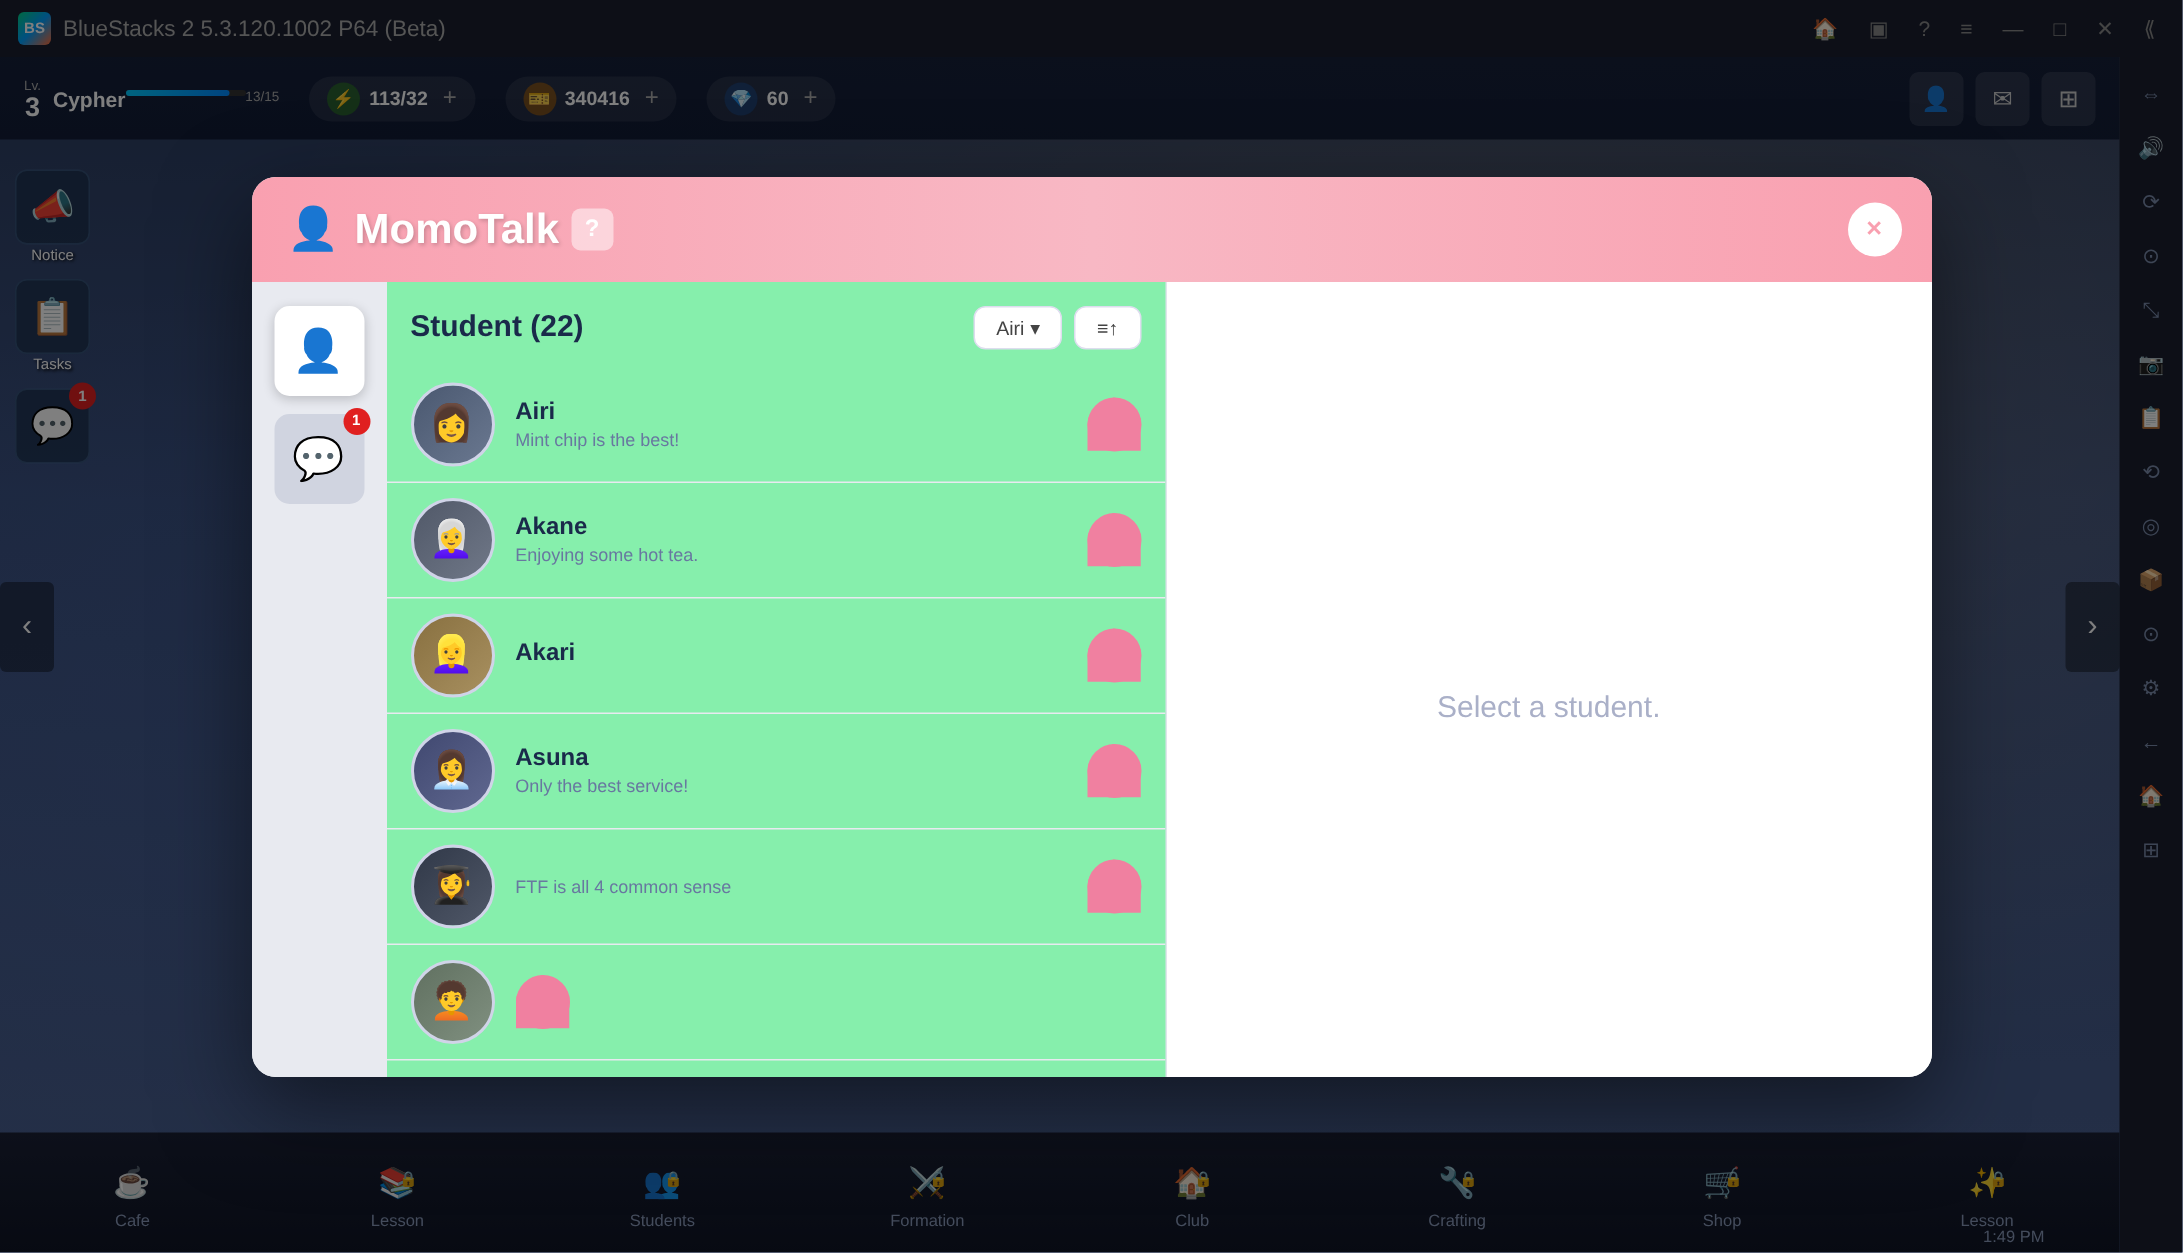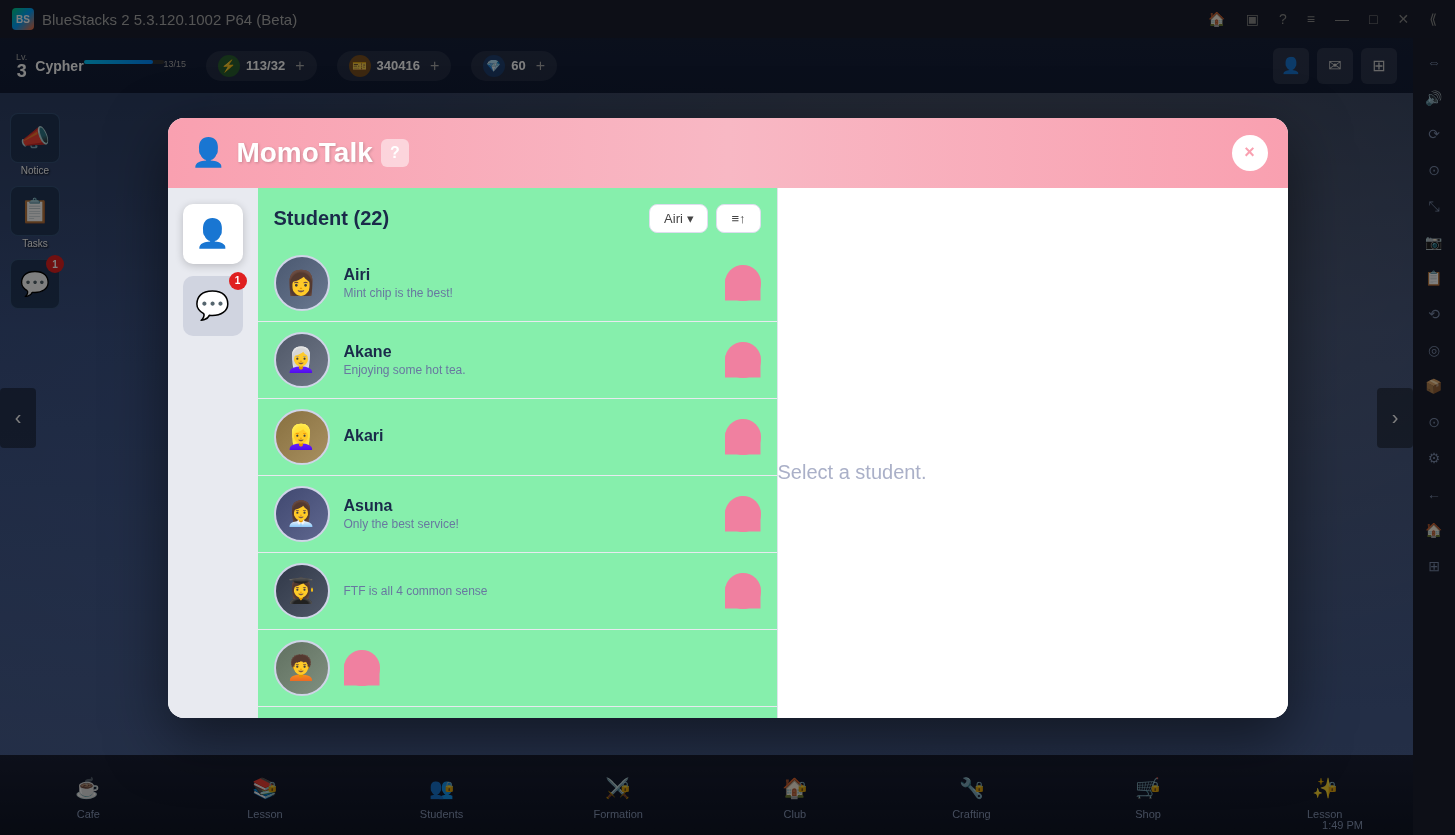--- a/index.html
+++ b/index.html
@@ -541,21 +541,21 @@
       border-radius: 50% 50% 0 0;
       clip-path: polygon(50% 0%, 0% 40%, 0% 100%, 100% 100%, 100% 40%);
     }
 
     
     .student-detail-panel {
       flex: 1;
       background: white;
       display: flex;
       align-items: center;
-      justify-content: flex-start;
+      justify-content: center;
       margin-top: 39px;
     }
     .select-prompt {
       color: #aab0c8;
       font-size: 20px;
     }
   </style>
 </head>
 <body>
 

